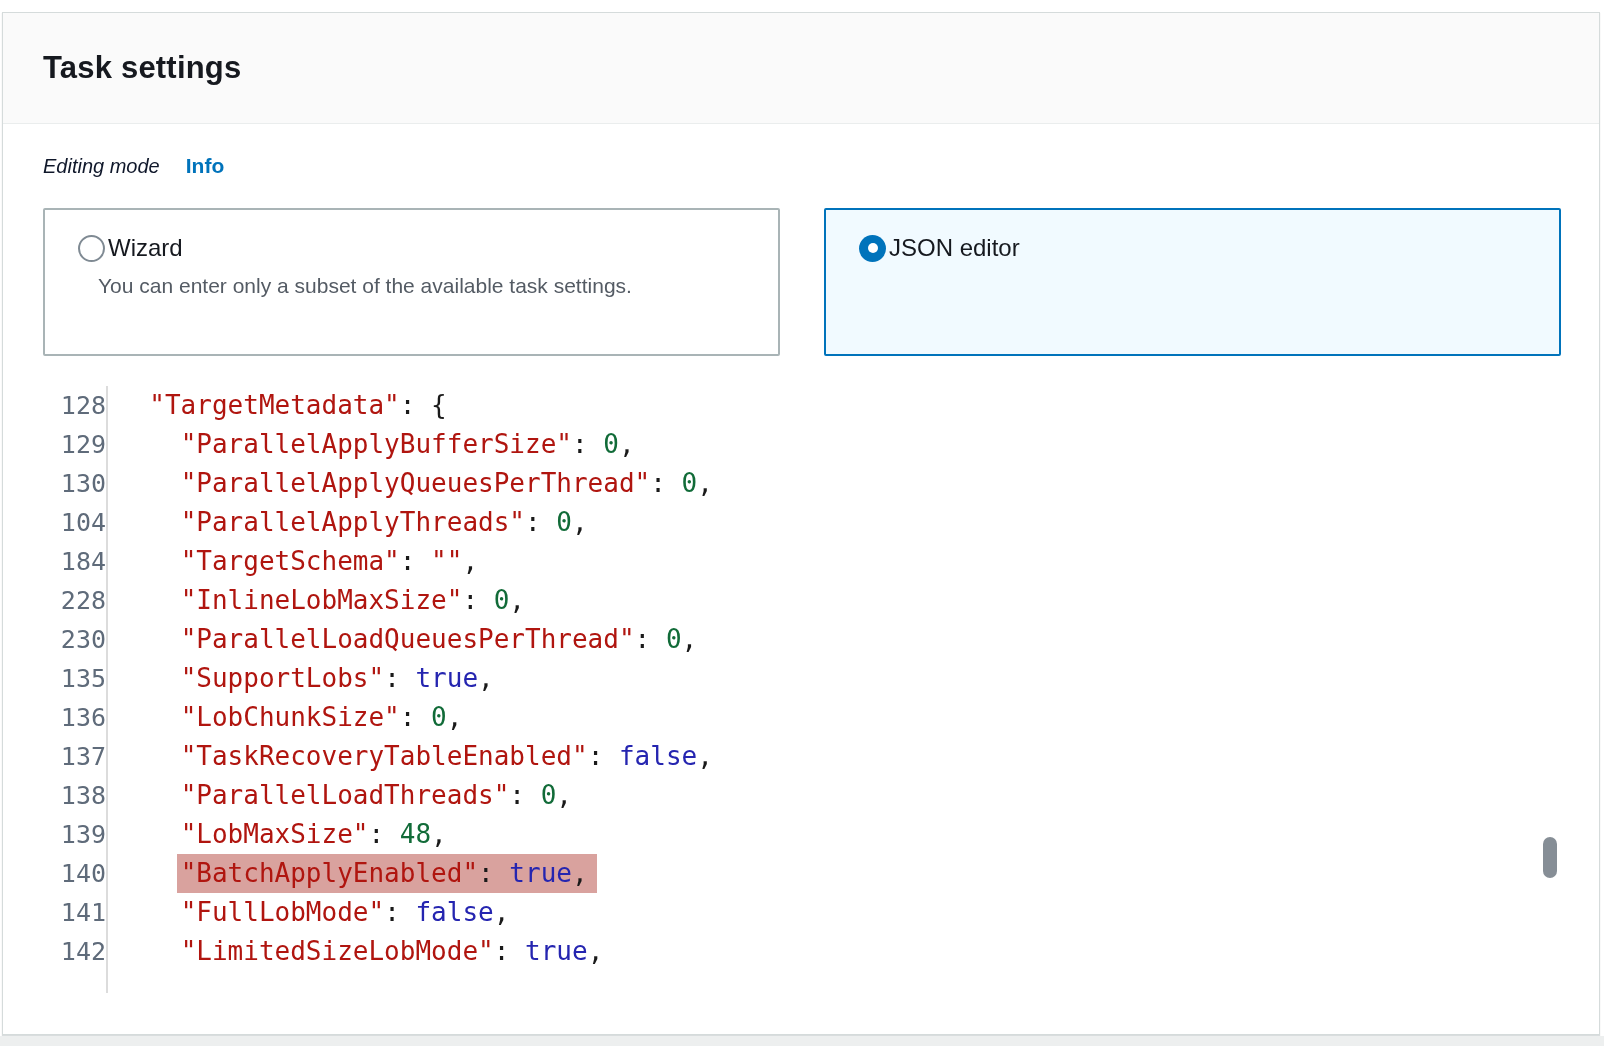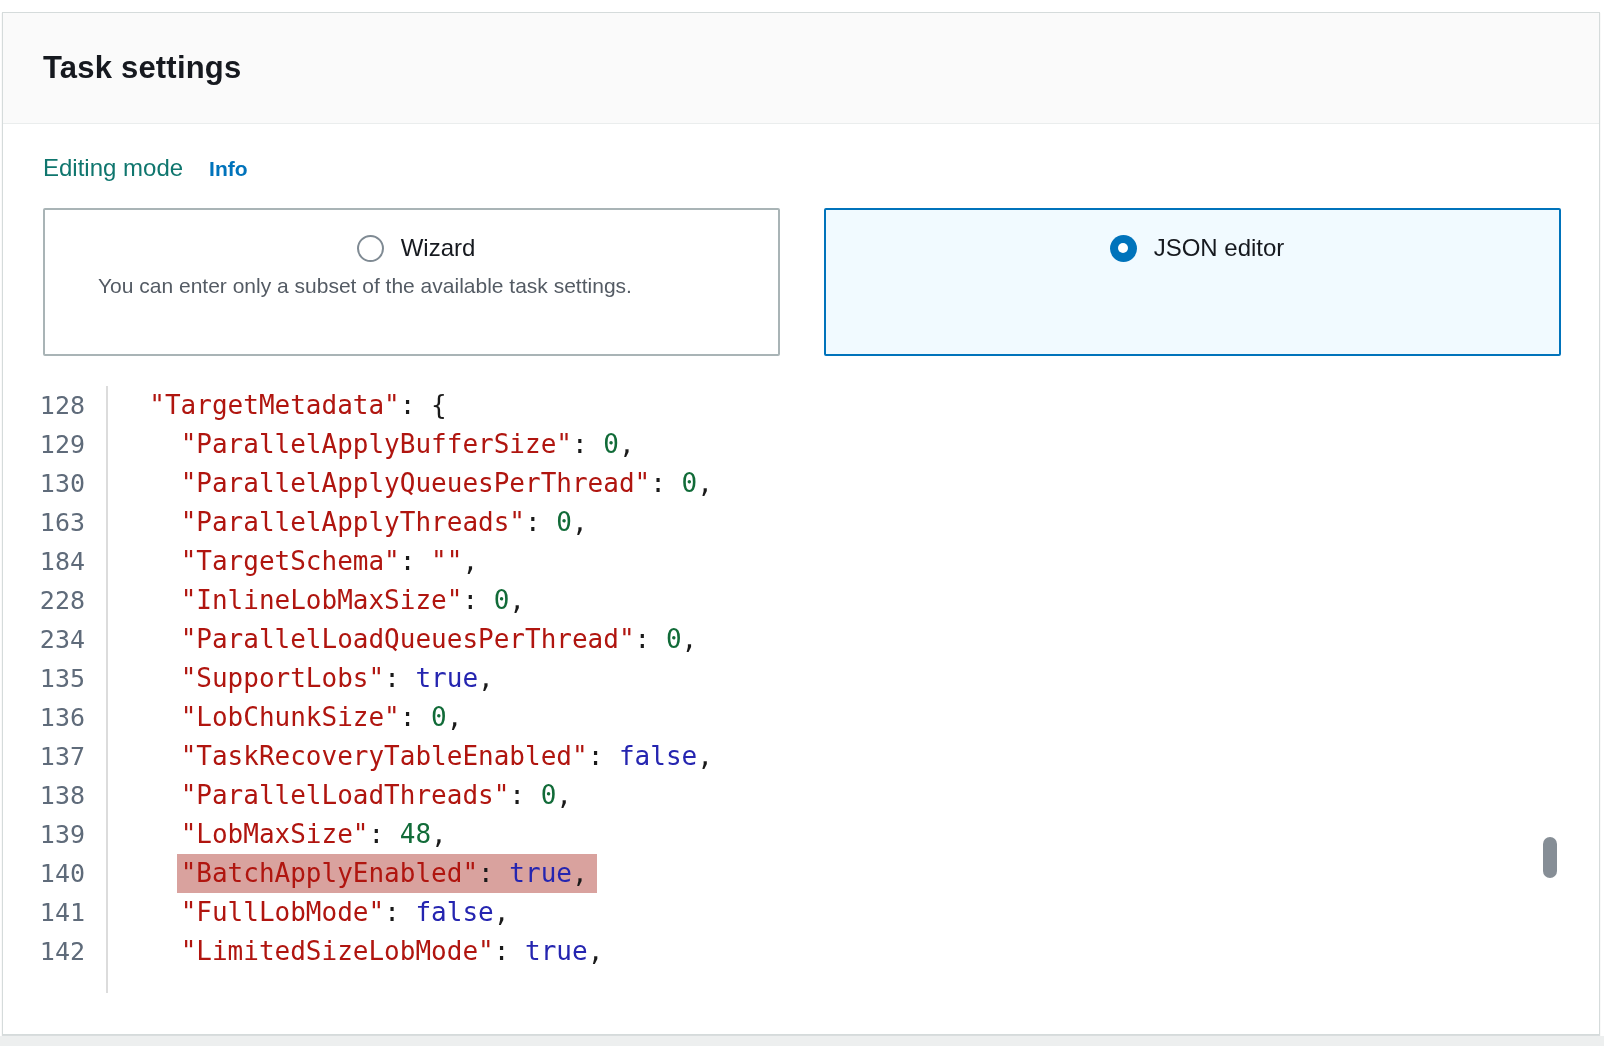--- a/index.html
+++ b/index.html
@@ -18,40 +18,40 @@
   .card{position:absolute;left:2px;top:12px;width:1598px;height:1023px;box-sizing:border-box;
         background:#ffffff;border:1px solid #d5dbdb;box-shadow:0 1px 1px 0 rgba(0,28,36,0.15);}
   .bottom-strip{position:absolute;left:0;bottom:0;width:1604px;height:10px;background:#edefef;}
 
   .card-header{height:111px;box-sizing:border-box;background:#fafafa;border-bottom:1px solid #eaeded;
                display:flex;align-items:center;padding:0 40px;}
   .title{margin:0;font-size:31px;font-weight:700;color:#16191f;letter-spacing:0.2px;}
 
   .card-body{padding:30px 38px 0 40px;}
   .editing-row{display:flex;align-items:baseline;gap:26px;height:36px;margin-bottom:18px;}
-  .label{font-size:24px;color:#0f766e;}
+  .label{font-size:20px;color:#0f172a;font-style:italic;}
   .info-link{font-size:21px;font-weight:700;color:var(--accent);text-decoration:none;cursor:pointer;}
 
   .tiles{display:flex;gap:44px;}
   .tile{flex:1;box-sizing:border-box;height:148px;background:#ffffff;border:2px solid #a9b4b6;
         border-radius:2px;padding:24px 24px 0 33px;cursor:pointer;}
   .tile.selected{border-color:var(--accent);background:var(--tile-bg);}
-  .tile-head{display:flex;align-items:center;gap:17px;justify-content:center;}
+  .tile-head{display:flex;align-items:center;gap:3px;}
   .radio{width:27px;height:27px;border-radius:50%;box-sizing:border-box;flex:none;position:relative;cursor:pointer;}
   .radio.off{background:#ffffff;border:2px solid #7f8a93;}
   .radio.on{background:var(--accent);}
   .radio.on::after{content:"";position:absolute;left:50%;top:50%;transform:translate(-50%,-50%);
                    width:10px;height:10px;border-radius:50%;background:#ffffff;}
   .tile-title{font-size:24px;color:#16191f;font-weight:400;}
   .tile-desc{margin:8px 0 0 20px;max-width:600px;font-size:21px;line-height:32px;color:#545b64;}
 
   .editor{margin-top:30px;font-family:"DejaVu Sans Mono","Liberation Mono",monospace;
           font-size:26px;color:var(--c-plain);cursor:text;}
   .line{display:flex;height:39px;}
-  .ln{flex:none;width:105px;box-sizing:border-box;padding-right:21px;text-align:right;
+  .ln{flex:none;width:105px;box-sizing:border-box;padding-right:0;text-align:right;
       line-height:39px;color:var(--c-ln);border-right:2px solid #dcdcdc;
       font-size:25px;user-select:none;}
   .code{line-height:39px;white-space:pre;padding-left:10px;}
   .spacer{height:22px;}
   .tok-key,.tok-string{color:var(--c-str);}
   .tok-number{color:var(--c-num);}
   .tok-boolean{color:var(--c-bool);}
   .tok-plain{color:var(--c-plain);}
   .hl{display:inline-block;height:39px;line-height:39px;vertical-align:top;
       background:var(--c-hl);padding:0 9px 0 4px;margin-left:-4px;}
@@ -100,33 +100,33 @@
         </div>
         <div class="line">
           <div class="ln">129</div>
           <div class="code">    <span class="tok-key">"ParallelApplyBufferSize"</span><span class="tok-plain">: </span><span class="tok-number">0</span><span class="tok-plain">,</span></div>
         </div>
         <div class="line">
           <div class="ln">130</div>
           <div class="code">    <span class="tok-key">"ParallelApplyQueuesPerThread"</span><span class="tok-plain">: </span><span class="tok-number">0</span><span class="tok-plain">,</span></div>
         </div>
         <div class="line">
-          <div class="ln">163</div>
+          <div class="ln">104</div>
           <div class="code">    <span class="tok-key">"ParallelApplyThreads"</span><span class="tok-plain">: </span><span class="tok-number">0</span><span class="tok-plain">,</span></div>
         </div>
         <div class="line">
           <div class="ln">184</div>
           <div class="code">    <span class="tok-key">"TargetSchema"</span><span class="tok-plain">: </span><span class="tok-string">""</span><span class="tok-plain">,</span></div>
         </div>
         <div class="line">
           <div class="ln">228</div>
           <div class="code">    <span class="tok-key">"InlineLobMaxSize"</span><span class="tok-plain">: </span><span class="tok-number">0</span><span class="tok-plain">,</span></div>
         </div>
         <div class="line">
-          <div class="ln">234</div>
+          <div class="ln">230</div>
           <div class="code">    <span class="tok-key">"ParallelLoadQueuesPerThread"</span><span class="tok-plain">: </span><span class="tok-number">0</span><span class="tok-plain">,</span></div>
         </div>
         <div class="line">
           <div class="ln">135</div>
           <div class="code">    <span class="tok-key">"SupportLobs"</span><span class="tok-plain">: </span><span class="tok-boolean">true</span><span class="tok-plain">,</span></div>
         </div>
         <div class="line">
           <div class="ln">136</div>
           <div class="code">    <span class="tok-key">"LobChunkSize"</span><span class="tok-plain">: </span><span class="tok-number">0</span><span class="tok-plain">,</span></div>
         </div>

